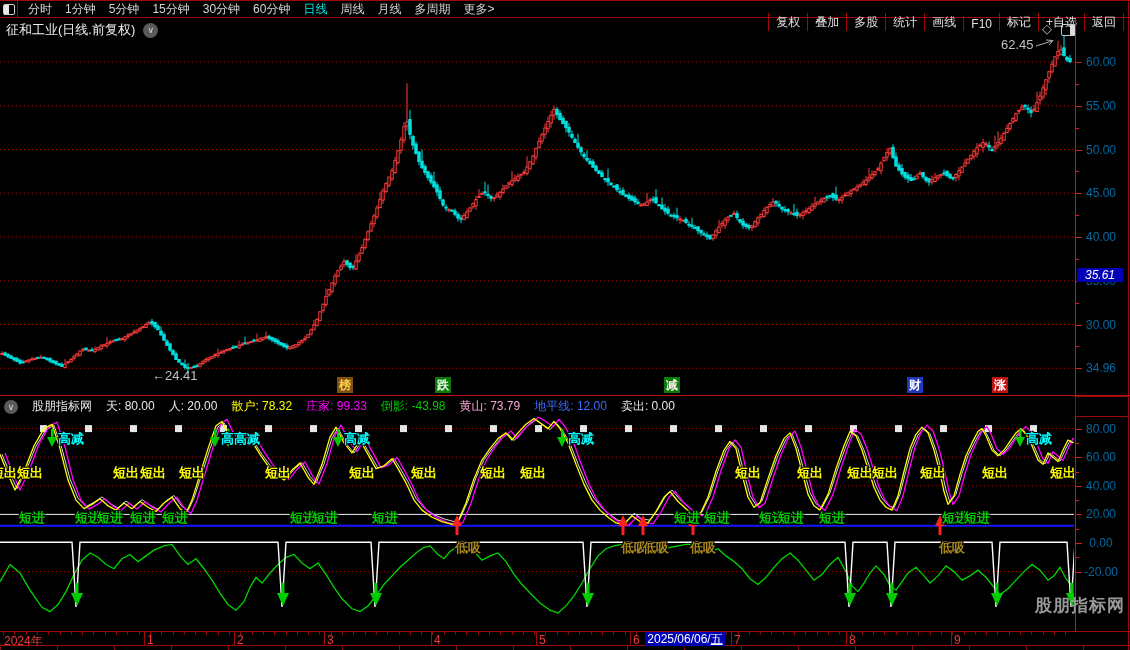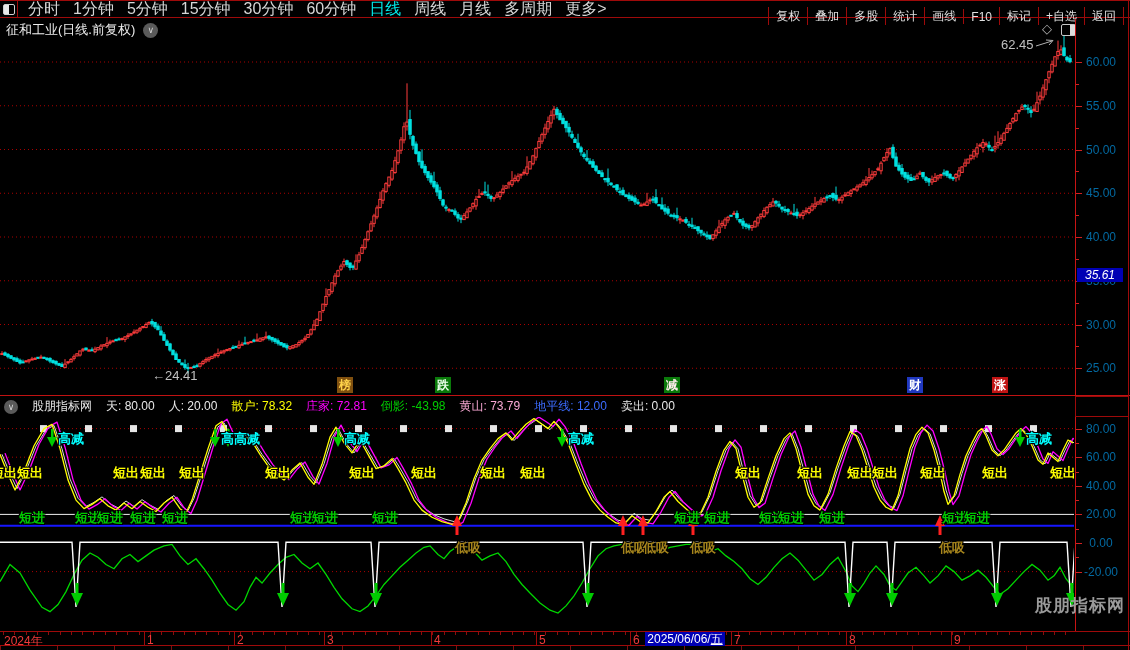--- a/index.html
+++ b/index.html
@@ -7,23 +7,23 @@
        font-family:"Liberation Sans","DejaVu Sans",sans-serif;-webkit-font-smoothing:none;}
   .hline{position:absolute;left:0;height:1px;background:#9e0a0a;}
   .vline{position:absolute;width:1px;background:#b01010;}
   
   #toolbar{position:absolute;left:0;top:0;width:1130px;height:18px;border-top:1px solid #9e0a0a;
            border-bottom:1px solid #9e0a0a;box-sizing:border-box;background:#000;}
   .tb-iconbox{position:absolute;left:0;top:0;width:18px;height:17px;border-right:1px solid #9e0a0a;box-sizing:border-box;}
   .wicon{position:absolute;left:3px;top:3px;width:10px;height:9px;border:1px solid #cfcfcf;border-radius:2px;}
   .wicon::after{content:"";position:absolute;left:0;top:0;width:5px;height:9px;background:#e8e8e8;}
   #tb-left{position:absolute;left:28px;top:0;height:17px;display:flex;gap:13px;align-items:center;}
-  #tb-left .tbi{color:#d6d6d6;font-size:16px;cursor:default;white-space:nowrap;}
+  #tb-left .tbi{color:#d6d6d6;font-size:12px;cursor:default;white-space:nowrap;}
   #tb-left .tbi.active{color:#00e8e8;}
-  #tb-right{position:absolute;right:6px;top:0;height:30px;display:flex;align-items:center;}
+  #tb-right{position:absolute;right:6px;top:0;height:30px;display:flex;align-items:flex-end;}
   #tb-right .tbb{color:#e0e0e0;font-size:12px;padding:1px 7px 0 7px;border-left:1px solid #9e0a0a;
                  display:flex;align-items:center;white-space:nowrap;}
   #tb-right .tbb:last-child{border-right:1px solid #9e0a0a;}
   
   #titlebar{position:absolute;left:6px;top:21px;height:18px;display:flex;align-items:center;gap:8px;}
   #stock-title{color:#ececec;font-size:13px;}
   .circ-chevron{display:inline-block;width:15px;height:15px;border-radius:50%;background:#5a5a5a;color:#d8d8d8;
                 font-size:9px;line-height:15px;text-align:center;}
   
   #chart-area{position:absolute;left:0;top:19px;width:1074px;height:376px;overflow:hidden;}
@@ -847,21 +847,21 @@
   <span class="winicon"></span>
 
   <div class="hline" style="top:395px;width:1130px;background:#c01212"></div>
 
   <div id="ind-header">
     <span class="circ-chevron" style="width:14px;height:14px;line-height:14px">∨</span>
   <span class="ihx" style="color: rgb(232, 232, 232);">股朋指标网</span>
       <span class="ihx" style="color: rgb(232, 232, 232);">天: 80.00</span>
       <span class="ihx" style="color: rgb(232, 232, 232);">人: 20.00</span>
       <span class="ihx" style="color: rgb(255, 255, 0);">散户: 78.32</span>
-      <span class="ihx" style="color: rgb(255, 0, 255);">庄家: 72.81</span>
+      <span class="ihx" style="color: rgb(255, 0, 255);">庄家: 99.33</span>
       <span class="ihx" style="color: rgb(0, 204, 0);">倒影: -43.98</span>
       <span class="ihx" style="color: #f9a8d4;">黄山: 73.79</span>
       <span class="ihx" style="color: rgb(60, 108, 255);">地平线: 12.00</span>
       <span class="ihx" style="color: rgb(232, 232, 232);">卖出: 0.00</span>
     </div>
 
   <div id="ind-area">
     <svg id="ind-svg" width="1074" height="214" viewBox="0 417 1074 214">
         <line x1="0" y1="428.6" x2="1074" y2="428.6" stroke="#aa0000" stroke-width="1" stroke-dasharray="1 3"></line>
         <line x1="0" y1="457.2" x2="1074" y2="457.2" stroke="#aa0000" stroke-width="1" stroke-dasharray="1 3"></line>
@@ -1027,21 +1027,21 @@
       <div class="axlab" style="top: 123.5px;">50.00</div>
       <div class="tick" style="top: 130.5px; width: 6px;"></div>
       <div class="axlab" style="top: 167.25px;">45.00</div>
       <div class="tick" style="top: 174.25px; width: 6px;"></div>
       <div class="axlab" style="top: 211px;">40.00</div>
       <div class="tick" style="top: 218px; width: 6px;"></div>
       <div class="axlab" style="top: 254.75px;">35.00</div>
       <div class="tick" style="top: 261.75px; width: 6px;"></div>
       <div class="axlab" style="top: 298.5px;">30.00</div>
       <div class="tick" style="top: 305.5px; width: 6px;"></div>
-      <div class="axlab" style="top: 342.25px;">25.00</div>
+      <div class="axlab" style="top: 342.25px;">34.96</div>
       <div class="tick" style="top: 349.25px; width: 6px;"></div>
       <div class="tick" style="top: 64.875px; width: 3px;"></div>
       <div class="tick" style="top: 108.625px; width: 3px;"></div>
       <div class="tick" style="top: 152.375px; width: 3px;"></div>
       <div class="tick" style="top: 196.125px; width: 3px;"></div>
       <div class="tick" style="top: 239.875px; width: 3px;"></div>
       <div class="tick" style="top: 283.625px; width: 3px;"></div>
       <div class="tick" style="top: 327.375px; width: 3px;"></div>
       <div id="price-tag" style="top: 249.412px; font-style: italic;">35.61</div>
       <div class="axlab" style="top: 402.6px;">80.00</div>

